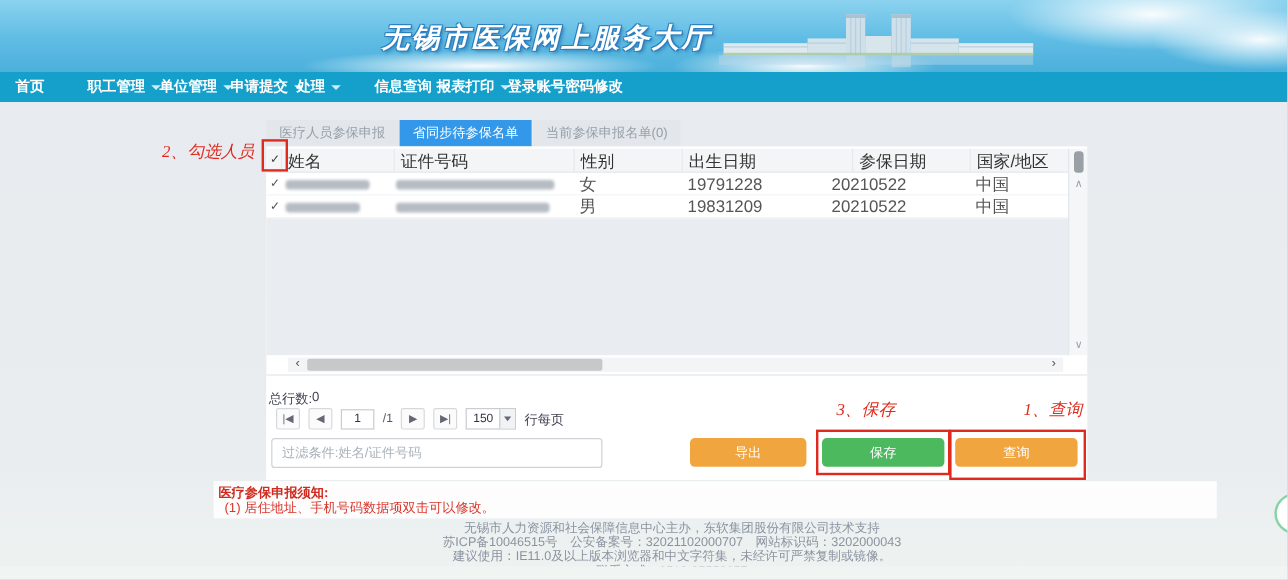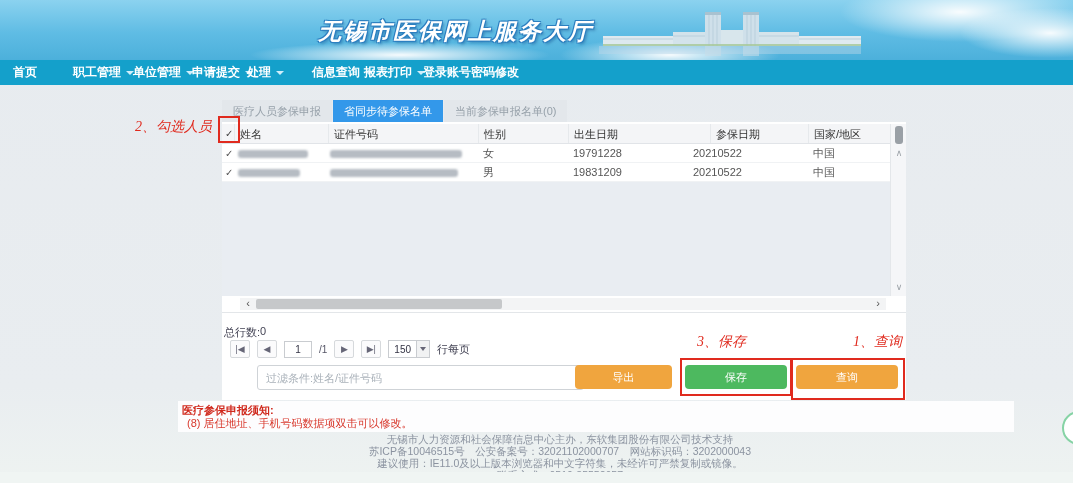--- a/index.html
+++ b/index.html
@@ -21,21 +21,21 @@
   .nav{ position:absolute; left:0; top:60px; width:1073px; height:25px; background:#14a0cb; }
   .nav-item{ position:absolute; top:0; height:25px; line-height:25px; color:#fff; font-size:12px; font-weight:bold; cursor:pointer; white-space:nowrap; }
   .caret{ display:inline-block; width:0; height:0; border-left:4px solid transparent; border-right:4px solid transparent; border-top:4px solid #cfeefb; margin-left:5px; vertical-align:1px; }
   
   .tabs{ position:absolute; left:222px; top:100px; display:flex;text-align:right; }
   .tab{ height:22px; line-height:22px; padding:0 11px; font-size:11px; background:#e3e7eb; color:#96a0a9; margin-right:1px; cursor:pointer; white-space:nowrap; }
   .tab.active{ background:#3398ea; color:#fff; }
   
   .panel{ position:absolute; left:222px; top:122px; width:684px; height:278px; background:#fff; }
   .thead{ position:absolute; left:222px; top:124px; width:668px; height:20px; background:#f4f5f7; border-bottom:1px solid #e1e4e8; }
-  .th,.td{ position:absolute; top:0; height:100%; font-size:11px; line-height:20px; color:#333; padding-left:5px; overflow:hidden; white-space:nowrap; }
+  .th,.td{ position:absolute; top:0; height:100%; font-size:14px; line-height:20px; color:#333; padding-left:5px; overflow:hidden; white-space:nowrap; }
   .th{ border-left:1px solid #e6e9ec; }
   .th.first{ border-left:none; }
   .trow{ position:absolute; left:222px; width:668px; height:19px; background:#fff; border-bottom:1px solid #f0f2f4; }
   .trow .td{ line-height:19px; color:#555; }
   .check{ color:#444; font-size:10px; }
   .redact{ position:absolute; top:6px; height:8px; background:#b6bcc3; border-radius:3px; filter:blur(1.3px); }
   .tbody-empty{ position:absolute; left:222px; top:182px; width:668px; height:114px; background:#e9edf2; }
   
   .vscroll{ position:absolute; left:890px; top:124px; width:16px; height:172px; background:#f5f6f8; border-left:1px solid #e4e7ea; }
   .vthumb{ position:absolute; left:4px; top:2px; width:8px; height:18px; background:#9aa0a6; border-radius:3px; }
@@ -50,21 +50,21 @@
   .pager{ position:absolute; left:230px; top:340px; display:flex; align-items:center; gap:7px; }
   .pbtn{ min-width:20px; height:18px; line-height:16px; text-align:center; border:1px solid #d6d9dc; background:#fbfbfc; color:#667; font-size:9px; border-radius:2px; cursor:pointer; padding:0 3px; }
   .page-input{ width:28px; height:17px; border:1px solid #c9ccd0; font-size:10px; text-align:center; color:#334; }
   .of-total{ font-size:10px; color:#556; }
   .psel{ display:flex; align-items:center; height:18px; border:1px solid #c9ccd0; background:#fff; cursor:pointer; }
   .psel .val{ font-size:10px; color:#334; padding:0 5px; }
   .psel .cbox{ width:13px; height:16px; border-left:1px solid #c9ccd0; background:#f1f2f3; display:flex; align-items:center; justify-content:center; }
   .psel .ct{ width:0; height:0; border-left:3px solid transparent; border-right:3px solid transparent; border-top:4px solid #667; }
   .per-page{ font-size:11px; color:#445; }
   
-  .filter-input{ position:absolute; left:226px; top:365px; width:327px; height:25px; border:1px solid #cfd3d7; border-radius:3px; padding:0 8px; font-size:11px; color:#333; background:#fff; font-family:inherit;margin-left:31px; }
+  .filter-input{ position:absolute; left:226px; top:365px; width:276px; height:25px; border:1px solid #cfd3d7; border-radius:3px; padding:0 8px; font-size:11px; color:#333; background:#fff; font-family:inherit; }
   .filter-input::placeholder{ color:#a9b1b9; }
   .btn{ position:absolute; top:365px; height:24px; border:none; border-radius:4px; color:#fff; font-size:11px; cursor:pointer; font-family:inherit; }
   .btn-export{ left:575px; width:97px;  background:#f0a53e; }
   .btn-save{   left:685px; width:102px; background:#4db95f; }
   .btn-query{  left:796px; width:102px; background:#f0a53e; }
   
   .ann-box{ position:absolute; border:2px solid #e02a1e; pointer-events:none; }
   .ann-text{ position:absolute; color:#e02a1e; font-size:14px; font-weight:normal; font-style:italic; font-family:"Liberation Serif","DejaVu Serif",serif; white-space:nowrap; }
   
   .notice{ position:absolute; left:178px; top:401px; width:836px; height:31px; background:#fdfdfe; }
@@ -207,21 +207,21 @@
 
   <div class="ann-box" style="left:218px; top:116px; width:22px; height:27px;"></div>
   <div class="ann-box" style="left:680px; top:358px; width:112px; height:38px;"></div>
   <div class="ann-box" style="left:791px; top:358px; width:114px; height:42px;"></div>
   <div class="ann-text" style="left:135px; top:118px;">2、勾选人员</div>
   <div class="ann-text" style="left:697px; top:333px;">3、保存</div>
   <div class="ann-text" style="left:853px; top:333px;">1、查询</div>
 
   <div class="notice">
     <div class="notice-title">医疗参保申报须知:</div>
-    <div class="notice-item">(8) 居住地址、手机号码数据项双击可以修改。</div>
+    <div class="notice-item">(1) 居住地址、手机号码数据项双击可以修改。</div>
   </div>
 
   <div class="footer-line" style="top:433px;">无锡市人力资源和社会保障信息中心主办，东软集团股份有限公司技术支持</div>
   <div class="footer-line" style="top:445px;">苏ICP备10046515号　公安备案号：32021102000707　网站标识码：3202000043</div>
   <div class="footer-line" style="top:457px;">建议使用：IE11.0及以上版本浏览器和中文字符集，未经许可严禁复制或镜像。</div>
   <div class="footer-line" style="top:469px;">联系方式：0510-85552657</div>
   <div class="bottom-strip"></div>
 
   <div class="float-circle"></div>
 

